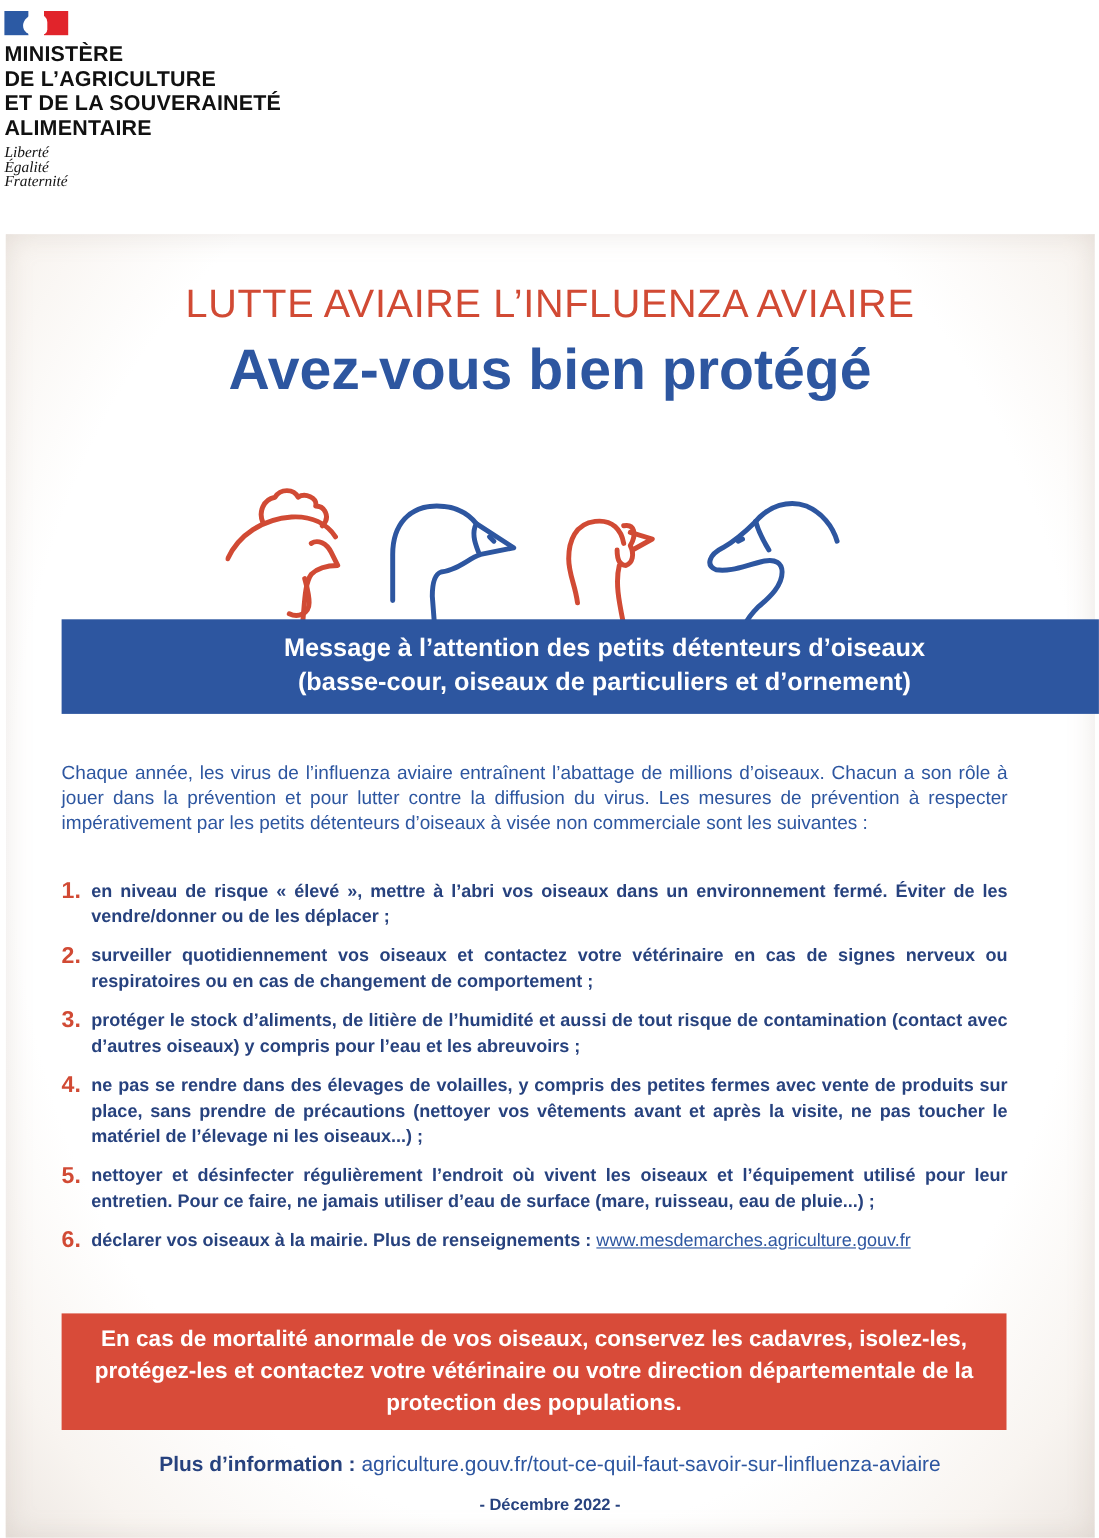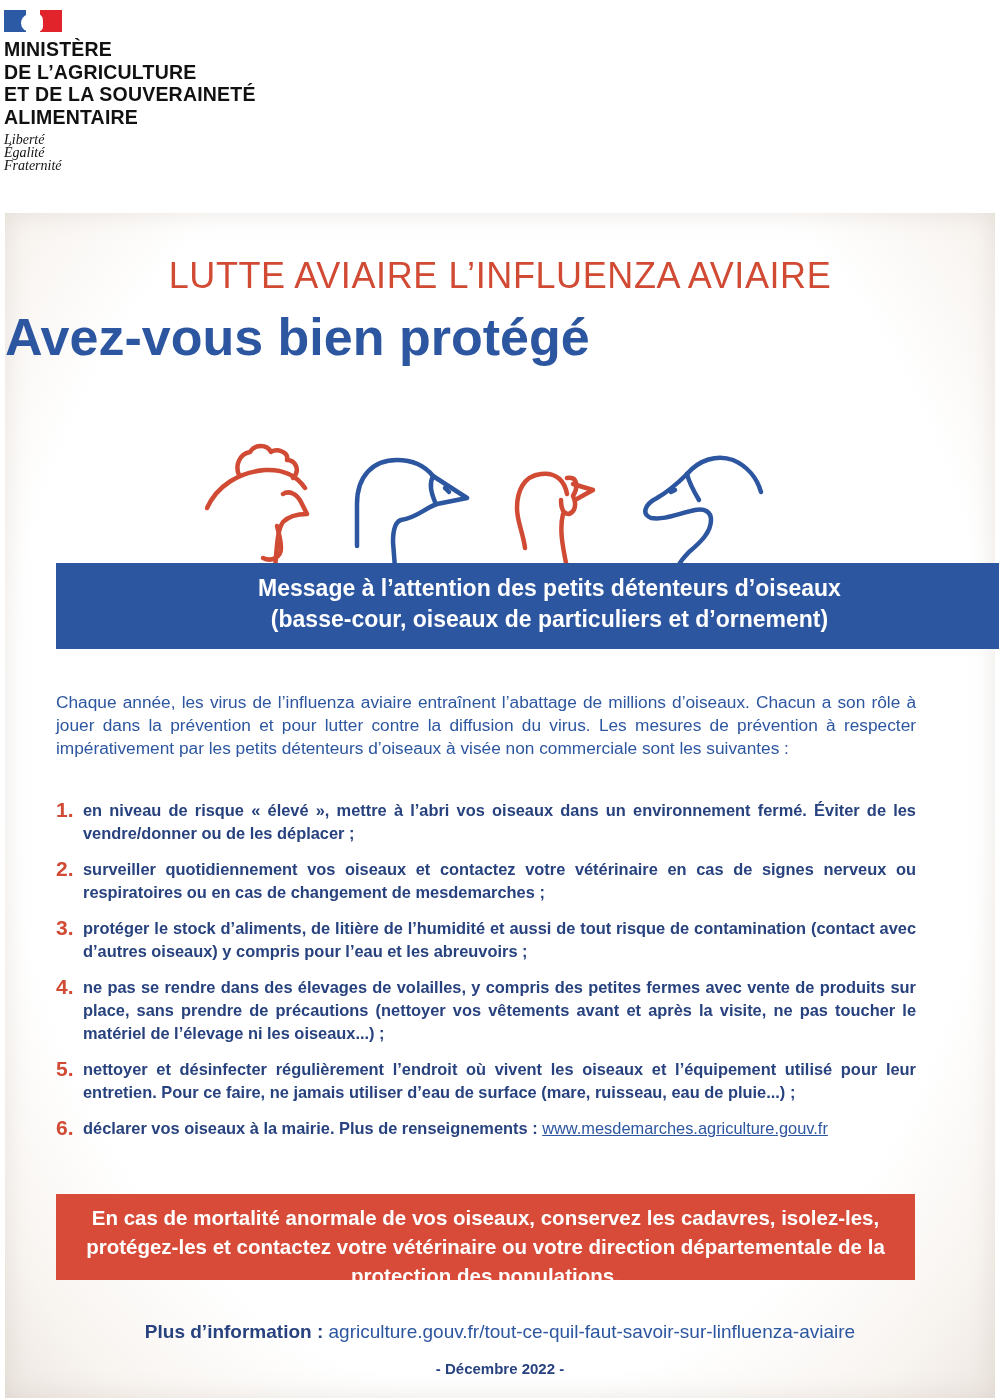--- a/index.html
+++ b/index.html
@@ -22,21 +22,21 @@
     .card {
       position: absolute; left: 5px; top: 213px; width: 990px; height: 1185px;
       background: radial-gradient(ellipse at 50% 45%, #ffffff 70%, #f8f4f0 88%, #ede7e2 100%);
       box-shadow: inset 0 0 24px rgba(180,165,150,0.25);
     }
     .kicker {
       position: absolute; left: 0; right: 0; top: 42px; text-align: center;
       color: #d14a34; font-size: 36px; letter-spacing: 0.6px; font-weight: 400;
     }
     .headline {
-      position: absolute; left: 0; right: 0; top: 98px; text-align: left;
+      position: absolute; left: 0; right: 0; top: 98px; text-align: center;
       color: #2d56a0; font-weight: 700; font-size: 52px; line-height: 52px;
     }
 
     .birds { position: absolute; left: 200px; top: 225px; width: 560px; height: 130px; }
 
     .banner-blue {
       position: absolute; left: 51px; top: 350px; width: 987px; height: 86px;
       background: #2d56a0; color: #ffffff; text-align: center;
       font-weight: 700; font-size: 23px; line-height: 31px; padding-top: 10px;
     }
@@ -46,21 +46,21 @@
       color: #2d56a0; font-size: 17.3px; line-height: 23px; text-align: justify;
     }
 
     .measures { position: absolute; left: 51px; top: 586px; width: 860px; list-style: none; }
     .measure { display: flex; margin-bottom: 13px; }
     .measure .num { width: 27px; flex: none; color: #d14a34; font-weight: 700; font-size: 21px; line-height: 22px; }
     .measure .txt { color: #27427e; font-weight: 700; font-size: 16.4px; line-height: 23px; text-align: justify; }
     .measure .txt a { color: #2d56a0; font-weight: 400; text-decoration: underline; }
 
     .banner-red {
-      position: absolute; left: 51px; top: 981px; width: 859px; height: 86px;
+      position: absolute; left: 51px; top: 981px; width: 859px; height: 106px;
       background: #d84b39; color: #ffffff; text-align: center;
       font-weight: 700; font-size: 20.5px; line-height: 29px; padding-top: 9px;
     }
 
     .more {
       position: absolute; left: 0; right: 0; top: 1108px; text-align: center;
       font-size: 19px; color: #27427e;
     }
     .more b { font-weight: 700; }
     .more a { color: #2d56a0; font-weight: 400; text-align: right; }
@@ -138,21 +138,21 @@
 
   <p class="intro">Chaque année, les virus de l’influenza aviaire entraînent l’abattage de millions d’oiseaux. Chacun a son rôle à jouer dans la prévention et pour lutter contre la diffusion du virus. Les mesures de préven­tion à respecter impérativement par les petits détenteurs d’oiseaux à visée non commerciale sont les suivantes :</p>
 
   <ol class="measures">
     <li class="measure">
       <span class="num">1.</span>
       <span class="txt">en niveau de risque « élevé », mettre à l’abri vos oiseaux dans un environnement fermé. Éviter de les vendre/donner ou de les déplacer ;</span>
     </li>
     <li class="measure">
       <span class="num">2.</span>
-      <span class="txt">surveiller quotidiennement vos oiseaux et contactez votre vétérinaire en cas de signes nerveux ou respiratoires ou en cas de changement de mesdemarches ;</span>
+      <span class="txt">surveiller quotidiennement vos oiseaux et contactez votre vétérinaire en cas de signes nerveux ou respiratoires ou en cas de changement de comportement ;</span>
     </li>
     <li class="measure">
       <span class="num">3.</span>
       <span class="txt">protéger le stock d’aliments, de litière de l’humidité et aussi de tout risque de contamination (contact avec d’autres oiseaux) y compris pour l’eau et les abreuvoirs ;</span>
     </li>
     <li class="measure">
       <span class="num">4.</span>
       <span class="txt">ne pas se rendre dans des élevages de volailles, y compris des petites fermes avec vente de produits sur place, sans prendre de précautions (nettoyer vos vêtements avant et après la visite, ne pas toucher le matériel de l’élevage ni les oiseaux...) ;</span>
     </li>
     <li class="measure">

